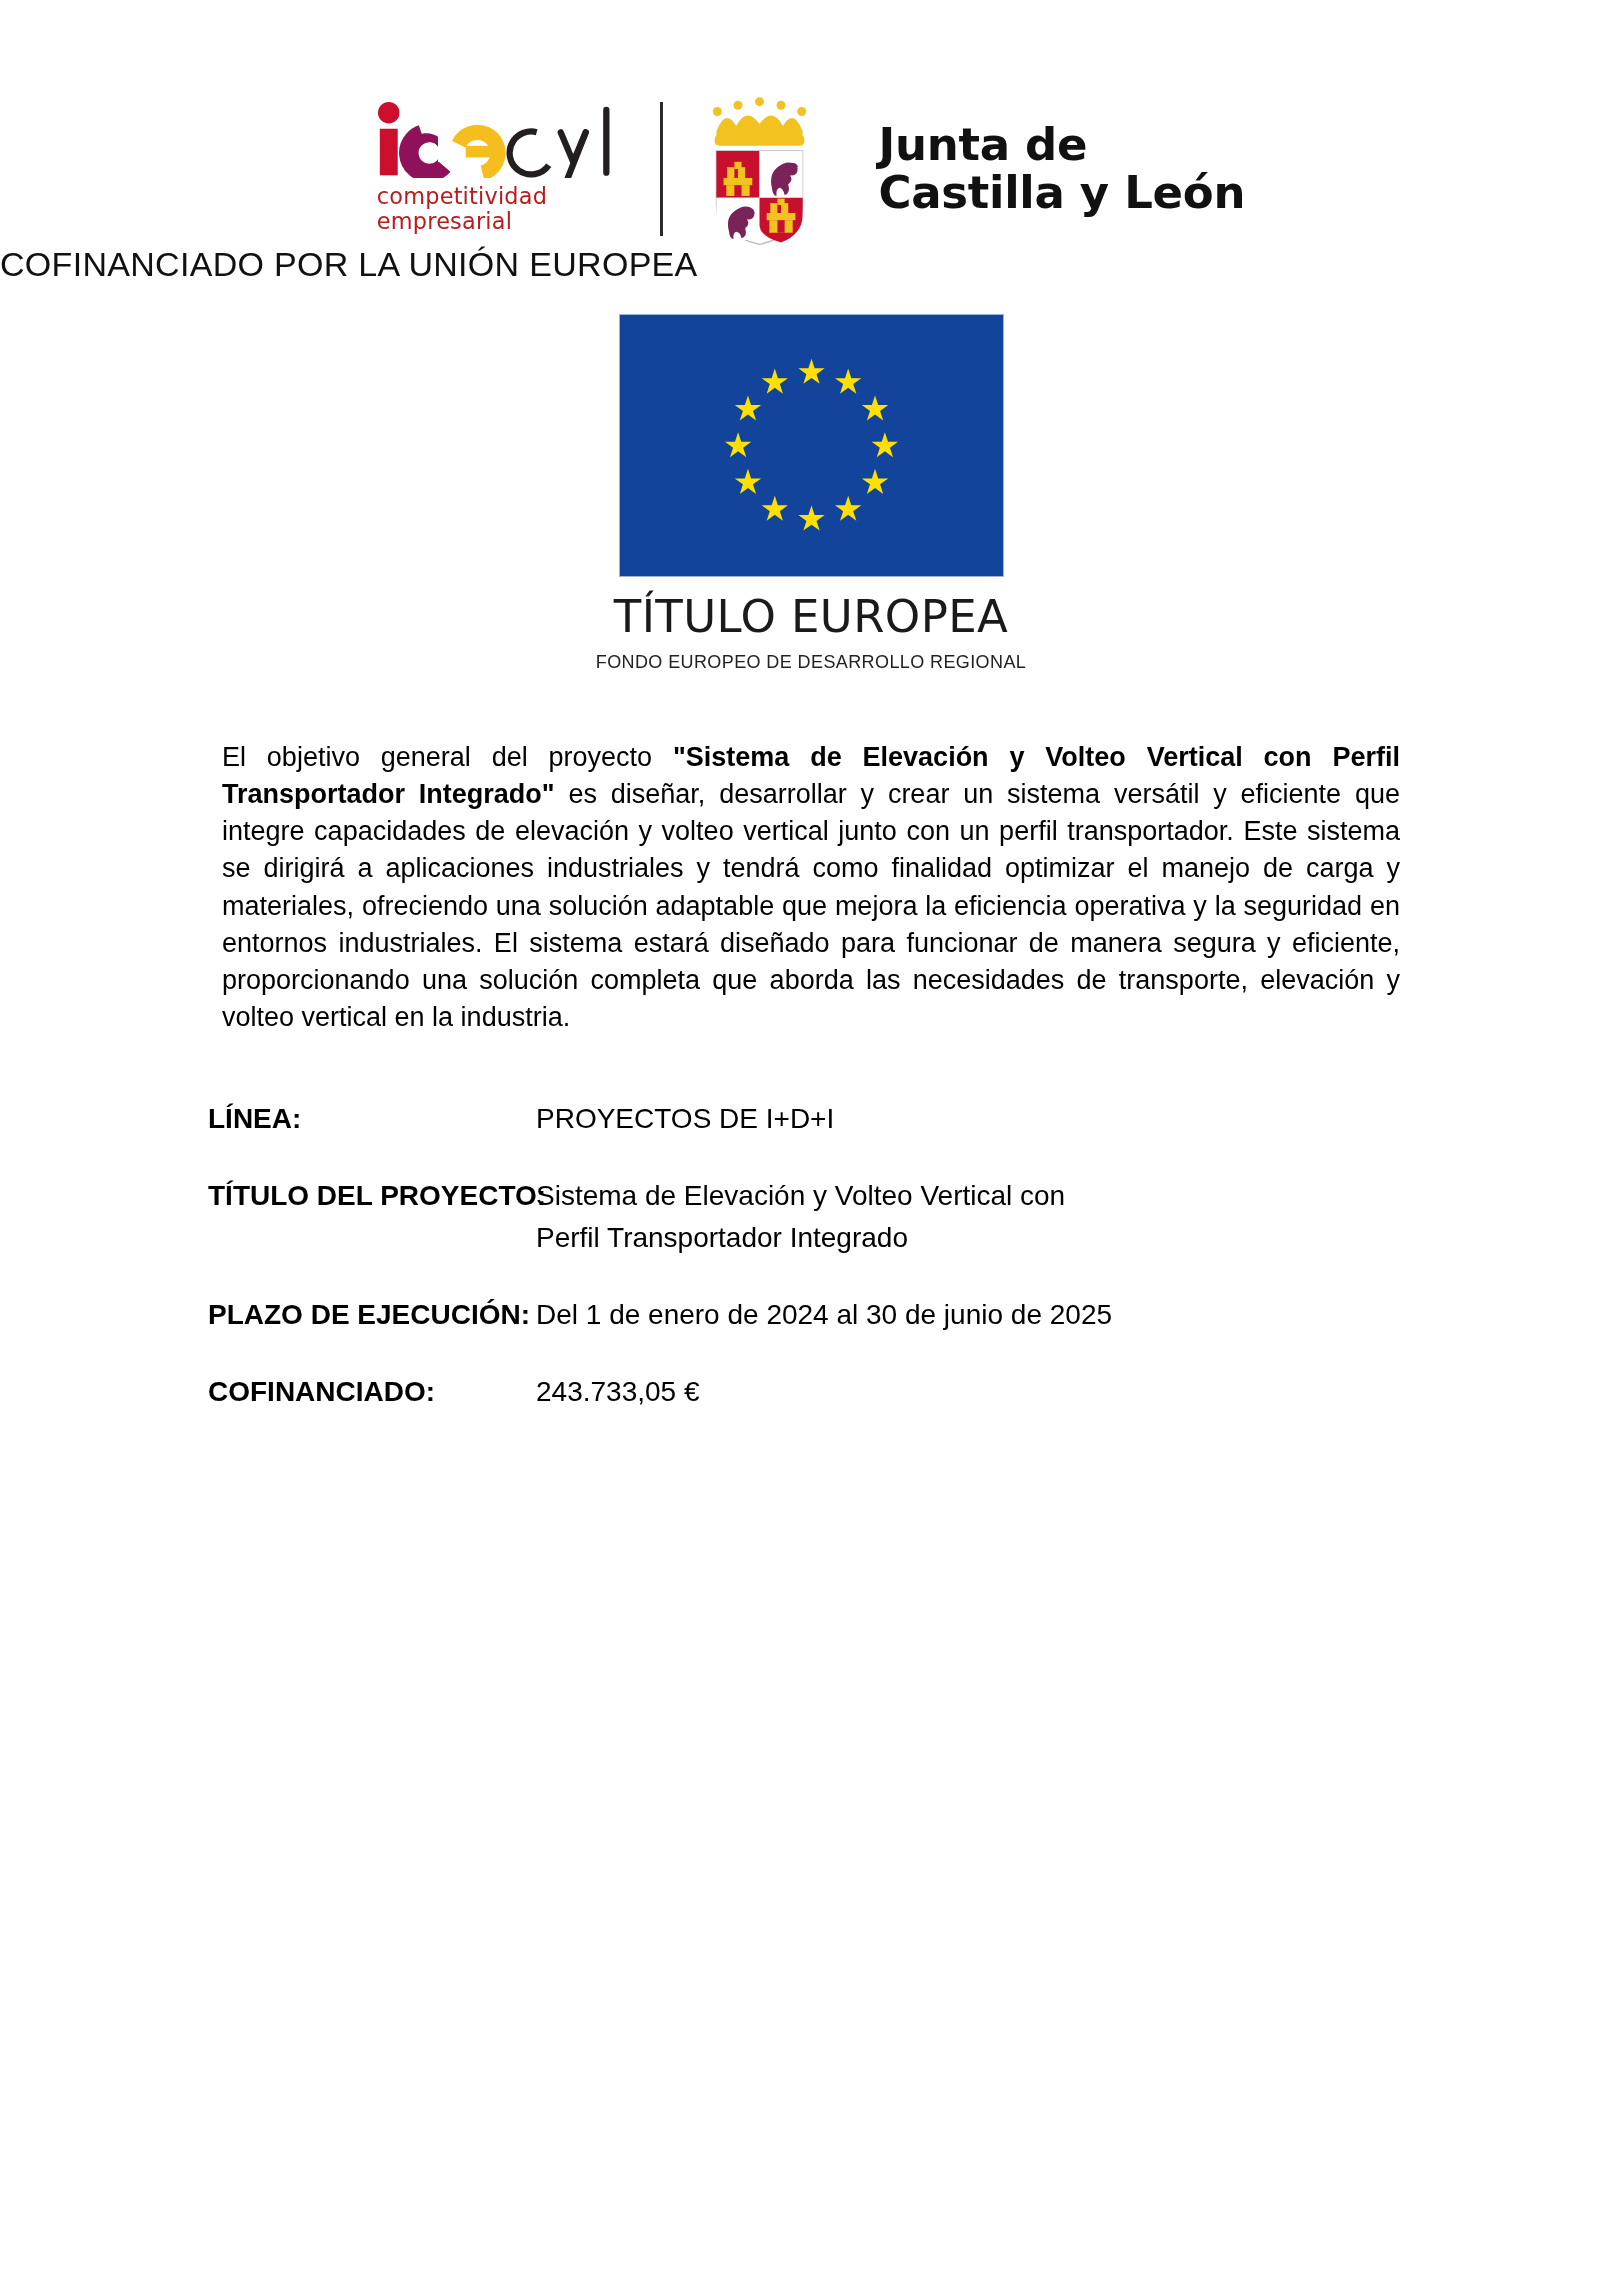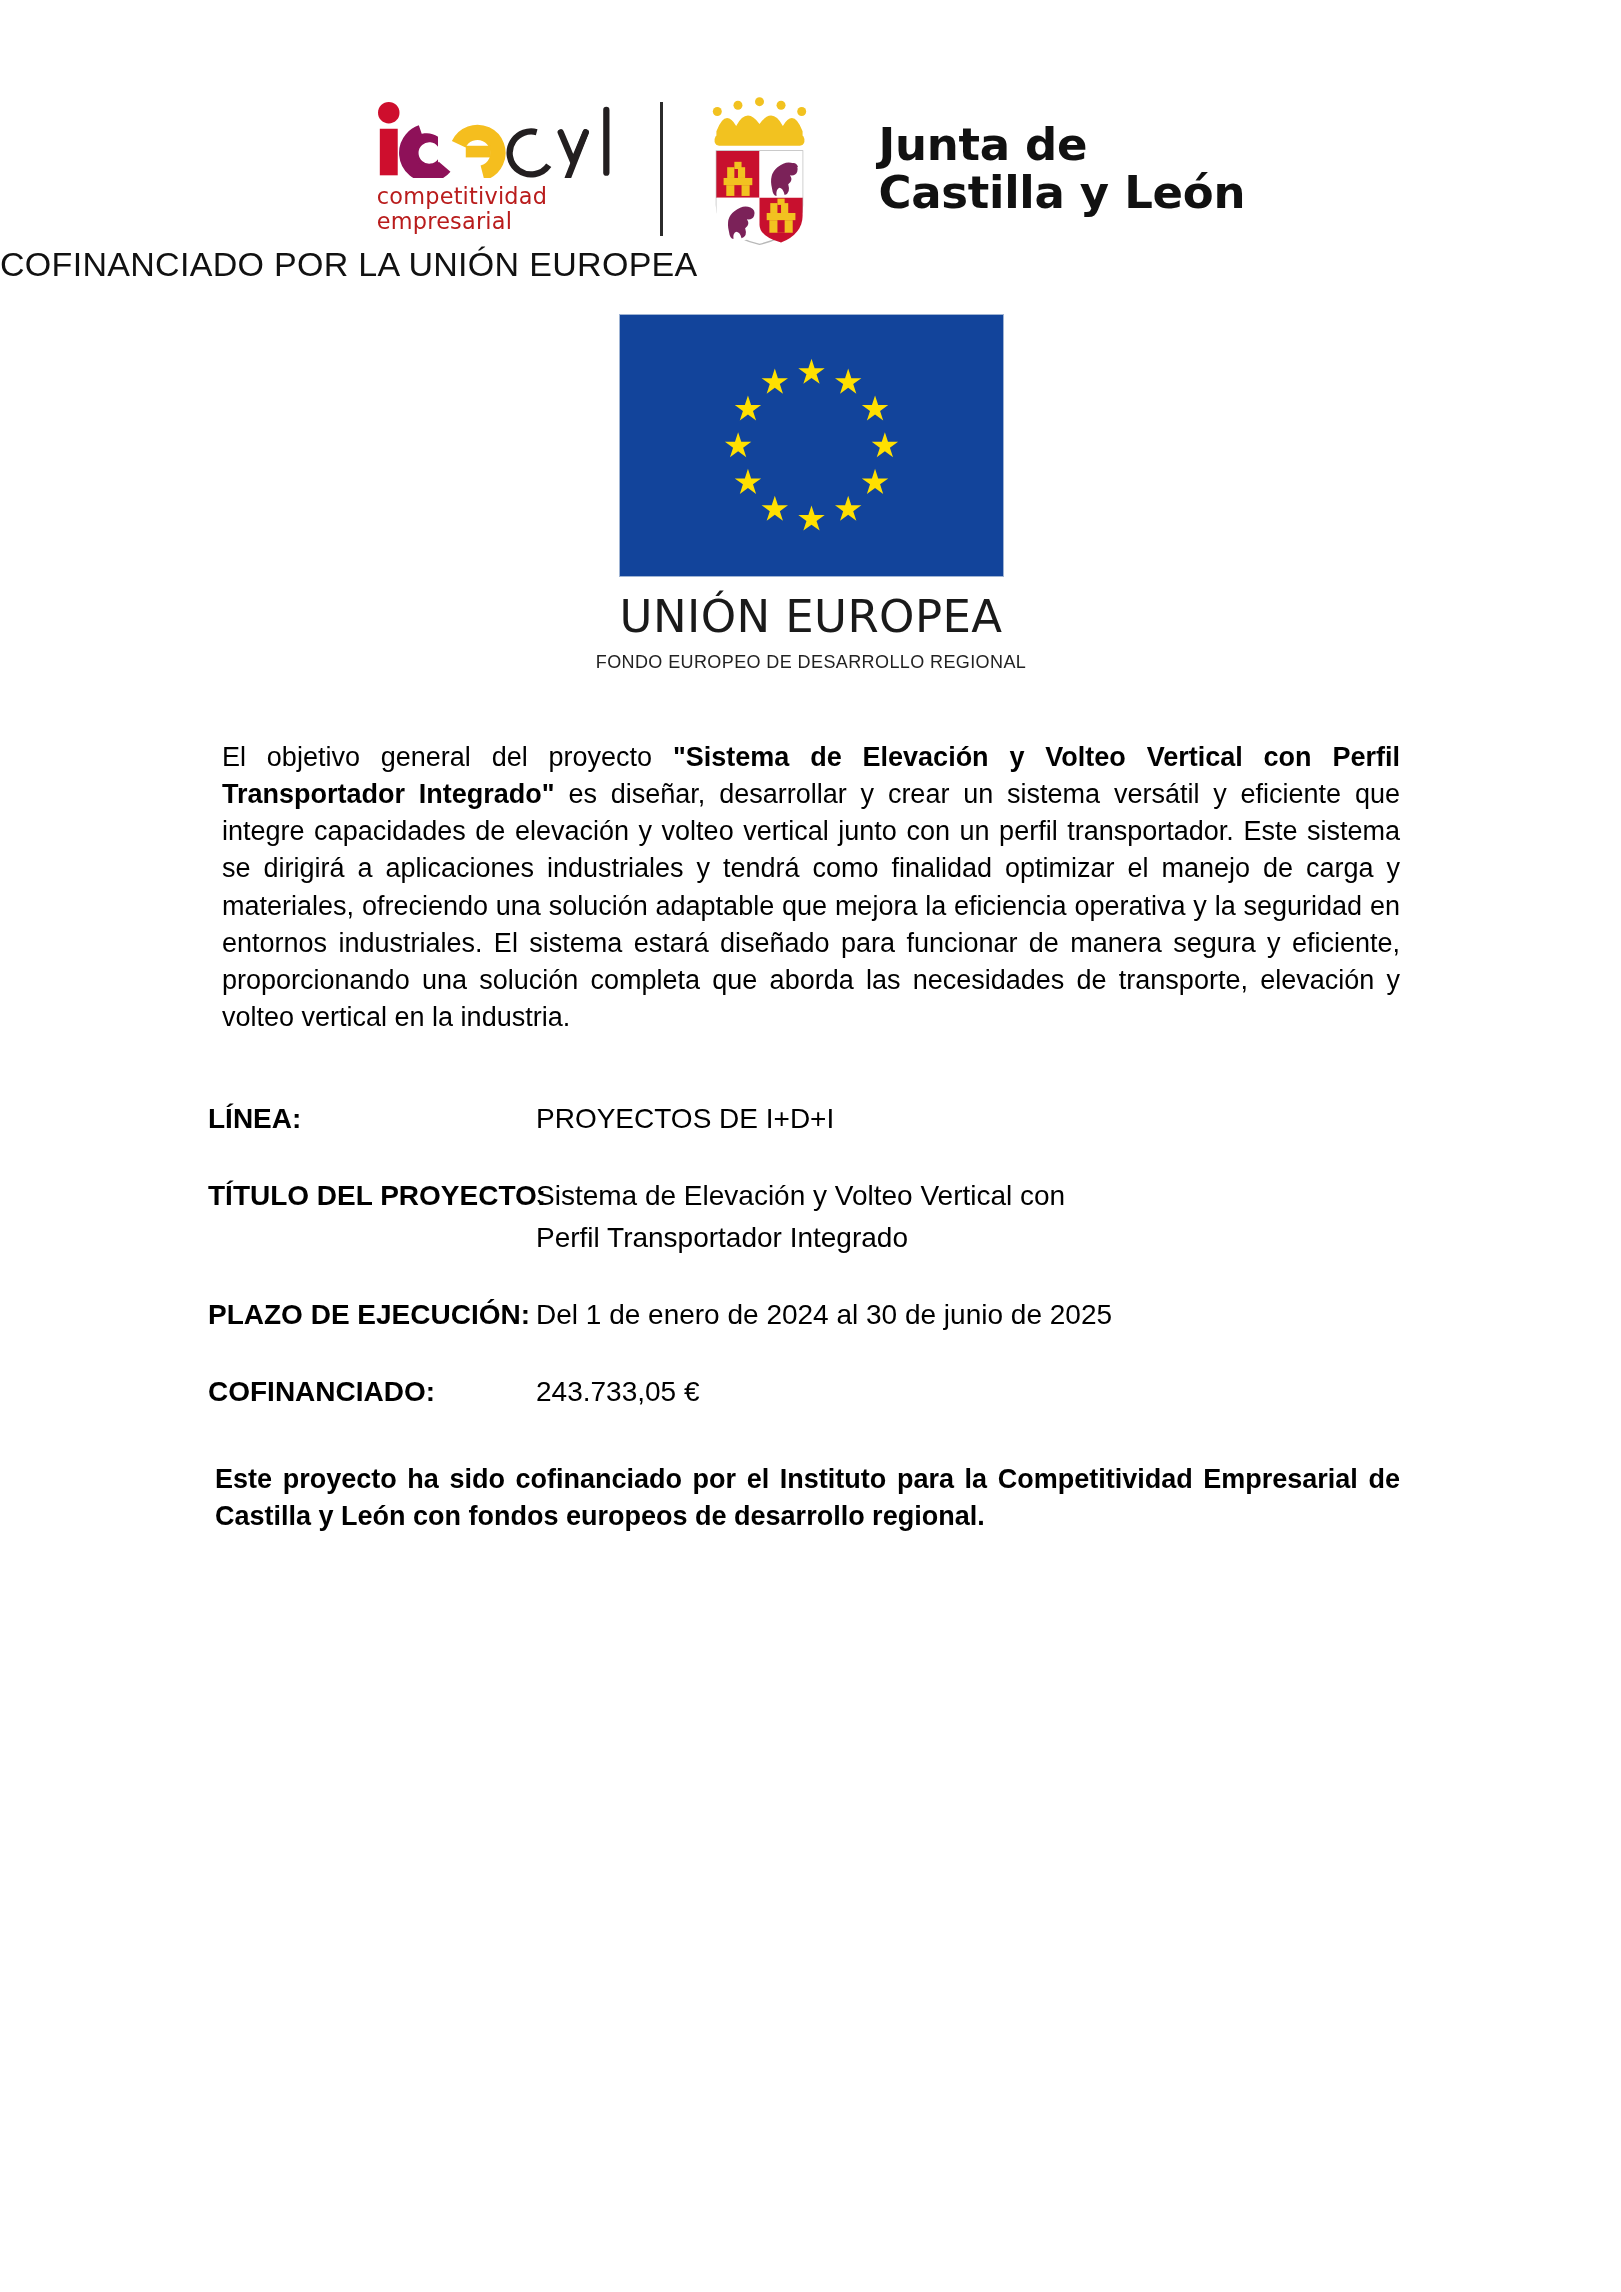--- a/index.html
+++ b/index.html
@@ -266,21 +266,21 @@
             <polygon points="173.00,201.51 176.48,212.22 187.74,212.22 178.63,218.84 182.11,229.55 173.00,222.94 163.89,229.55 167.37,218.84 158.26,212.22 169.52,212.22" fill="#FFE000"></polygon>
             <polygon points="142.99,171.50 146.47,182.21 157.73,182.21 148.62,188.83 152.10,199.54 142.99,192.92 133.88,199.54 137.35,188.83 128.24,182.21 139.51,182.21" fill="#FFE000"></polygon>
             <polygon points="132.00,130.50 135.48,141.21 146.74,141.21 137.63,147.83 141.11,158.54 132.00,151.92 122.89,158.54 126.37,147.83 117.26,141.21 128.52,141.21" fill="#FFE000"></polygon>
             <polygon points="142.99,89.50 146.47,100.21 157.73,100.21 148.62,106.83 152.10,117.54 142.99,110.92 133.88,117.54 137.35,106.83 128.24,100.21 139.51,100.21" fill="#FFE000"></polygon>
             <polygon points="173.00,59.49 176.48,70.20 187.74,70.20 178.63,76.82 182.11,87.53 173.00,80.91 163.89,87.53 167.37,76.82 158.26,70.20 169.52,70.20" fill="#FFE000"></polygon>
           </g>
       </svg>
     </div>
   </div>
 
-  <div class="eu-caption">UNIÓN EUROPEA</div>
+  <div class="eu-caption">TÍTULO EUROPEA</div>
   <div class="eu-subcaption">FONDO EUROPEO DE DESARROLLO REGIONAL</div>
 
   <p class="objective">
     <span>El objetivo general del proyecto </span><b>"Sistema de Elevación y Volteo Vertical con Perfil Transportador Integrado"</b><span> es diseñar, desarrollar y crear un sistema versátil y eficiente que integre capacidades de elevación y volteo vertical junto con un perfil transportador. Este sistema se dirigirá a aplicaciones industriales y tendrá como finalidad optimizar el manejo de carga y materiales, ofreciendo una solución adaptable que mejora la eficiencia operativa y la seguridad en entornos industriales. El sistema estará diseñado para funcionar de manera segura y eficiente, proporcionando una solución completa que aborda las necesidades de transporte, elevación y volteo vertical en la industria.</span>
   </p>
 
   <div class="fields">
 
 
     <div class="field-row">
@@ -307,16 +307,15 @@
 
     <div class="field-row">
       <div class="field-label">COFINANCIADO:</div>
       <div class="field-value">
         <div>243.733,05 €</div>
       </div>
     </div>
 
   </div>
 
-  <p class="statement">Este proyecto ha sido cofinanciado por el Instituto para la Competitividad Empresarial de Castilla y León con fondos europeos de desarrollo regional.</p>
 
 </div>
 
 
 </body></html>

